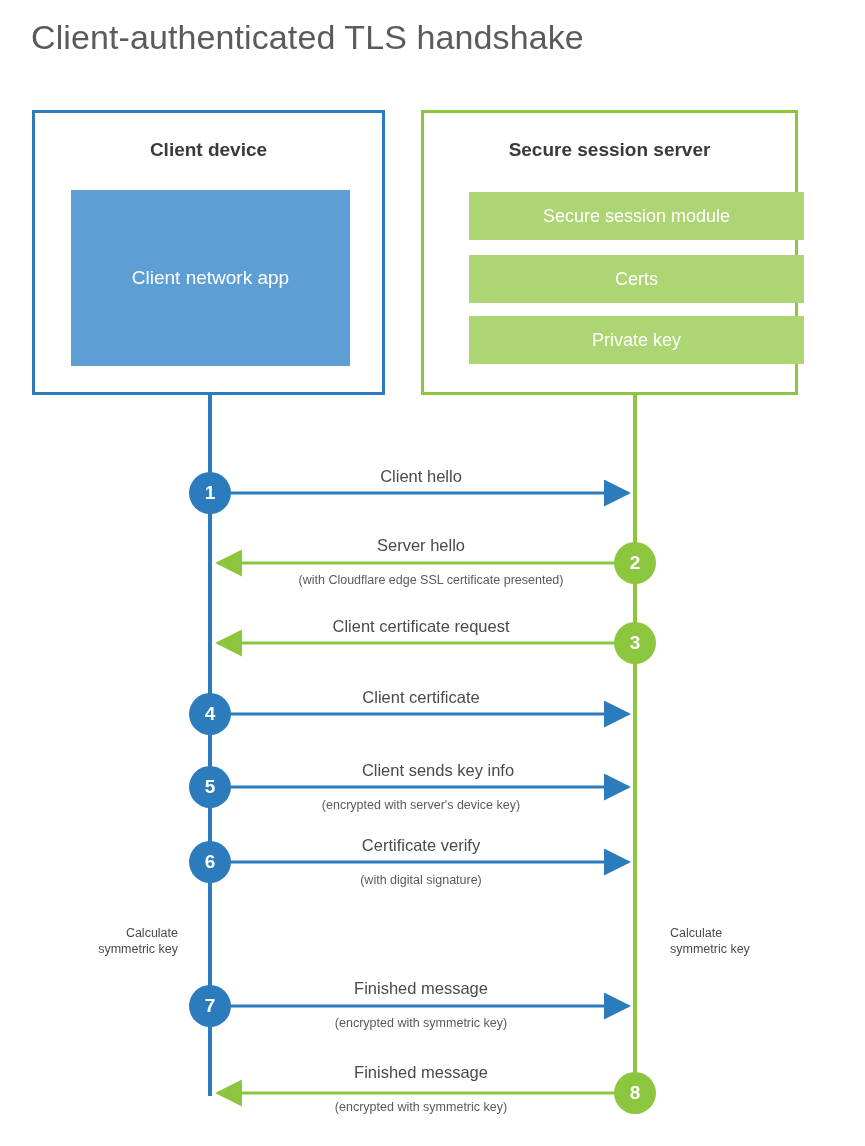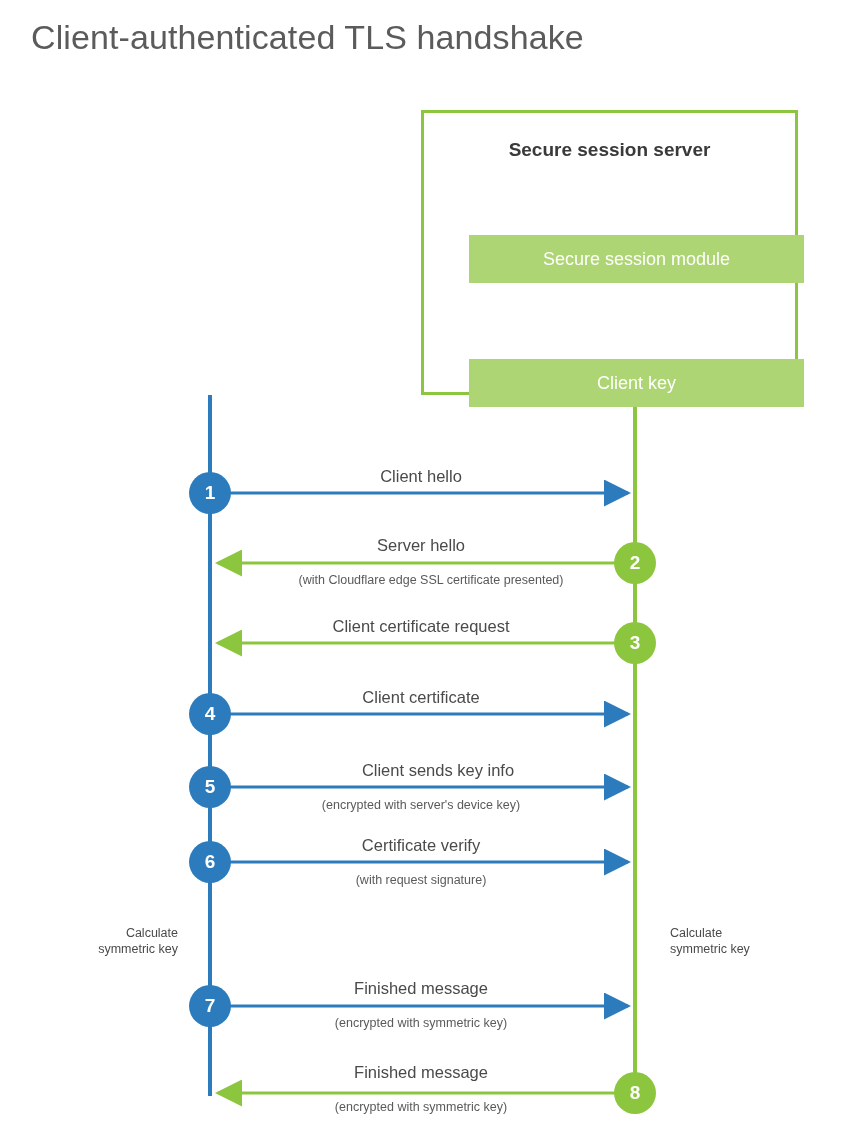--- a/index.html
+++ b/index.html
@@ -94,21 +94,20 @@
     left: 45px;
     width: 335px;
     height: 48px;
     background: #aed574;
     color: #ffffff;
     font-size: 18px;
     display: flex;
     align-items: center;
     justify-content: center;
     text-align: right;
-    margin-top: 43px;
   }
   .server-block.b0 { top: 79px; }
   .server-block.b1 { top: 142px; }
   .server-block.b2 { top: 203px; }
 
   
   .step-badge {
     position: absolute;
     width: 42px;
     height: 42px;
@@ -181,25 +180,30 @@
 
     <line x1="212" y1="787" x2="628" y2="787" stroke="#2c7cbd" stroke-width="3" marker-end="url(#arrow-blue)"></line>
 
     <line x1="212" y1="862" x2="628" y2="862" stroke="#2c7cbd" stroke-width="3" marker-end="url(#arrow-blue)"></line>
 
     <line x1="212" y1="1006" x2="628" y2="1006" stroke="#2c7cbd" stroke-width="3" marker-end="url(#arrow-blue)"></line>
 
     <line x1="633" y1="1093" x2="218" y2="1093" stroke="#8cc63e" stroke-width="3" marker-end="url(#arrow-green)"></line>
   </svg>
 
+  <div class="party-box client">
+    <div class="party-title">Client device</div>
+    <div class="client-app-block">Client network app</div>
+  </div>
 
   <div class="party-box server">
     <div class="party-title">Secure session server</div>
     <div class="server-block b0">Secure session module</div>
-    <div class="server-block b2">Client key</div>
+    <div class="server-block b1">Certs</div>
+    <div class="server-block b2">Private key</div>
   </div>
 
   <div class="step-badge client-side" style="left:189px; top:472px;">1</div>
   <div class="step-badge server-side" style="left:614px; top:542px;">2</div>
   <div class="step-badge server-side" style="left:614px; top:622px;">3</div>
   <div class="step-badge client-side" style="left:189px; top:693px;">4</div>
   <div class="step-badge client-side" style="left:189px; top:766px;">5</div>
   <div class="step-badge client-side" style="left:189px; top:841px;">6</div>
   <div class="step-badge client-side" style="left:189px; top:985px;">7</div>
   <div class="step-badge server-side" style="left:614px; top:1072px;">8</div>
@@ -210,21 +214,21 @@
   <div class="msg-sub" style="left:431px; top:573px;">(with Cloudflare edge SSL certificate presented)</div>
 
   <div class="msg-label" style="left:421px; top:617px;">Client certificate request</div>
 
   <div class="msg-label" style="left:421px; top:688px;">Client certificate</div>
 
   <div class="msg-label" style="left:438px; top:761px;">Client sends key info</div>
   <div class="msg-sub" style="left:421px; top:798px;">(encrypted with server's device key)</div>
 
   <div class="msg-label" style="left:421px; top:836px;">Certificate verify</div>
-  <div class="msg-sub" style="left:421px; top:873px;">(with request signature)</div>
+  <div class="msg-sub" style="left:421px; top:873px;">(with digital signature)</div>
 
   <div class="msg-label" style="left:421px; top:979px;">Finished message</div>
   <div class="msg-sub" style="left:421px; top:1016px;">(encrypted with symmetric key)</div>
 
   <div class="msg-label" style="left:421px; top:1063px;">Finished message</div>
   <div class="msg-sub" style="left:421px; top:1100px;">(encrypted with symmetric key)</div>
 
 
   <div class="side-note left" style="left:20px; top:925px; width:158px;">
     <div>Calculate</div>

